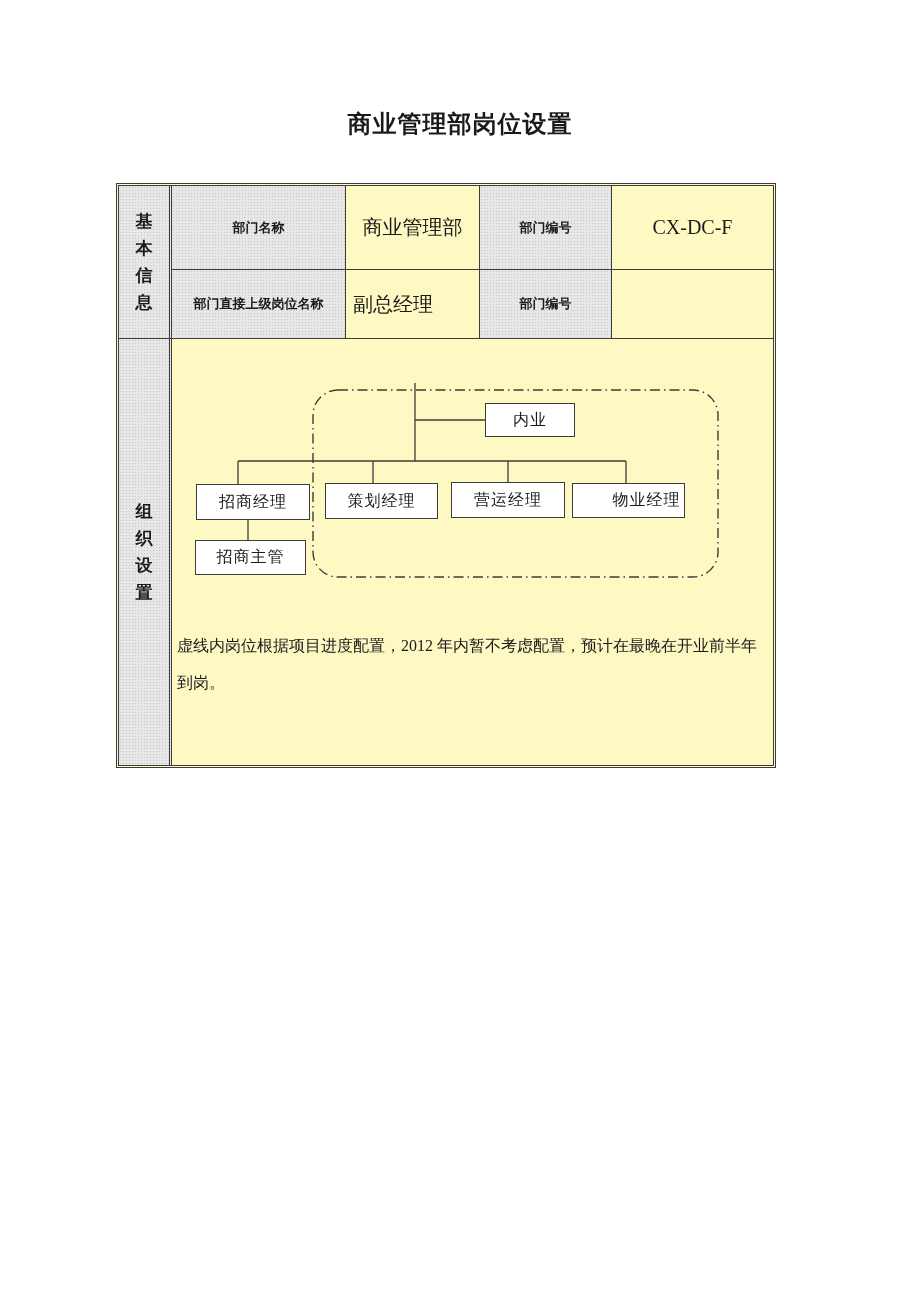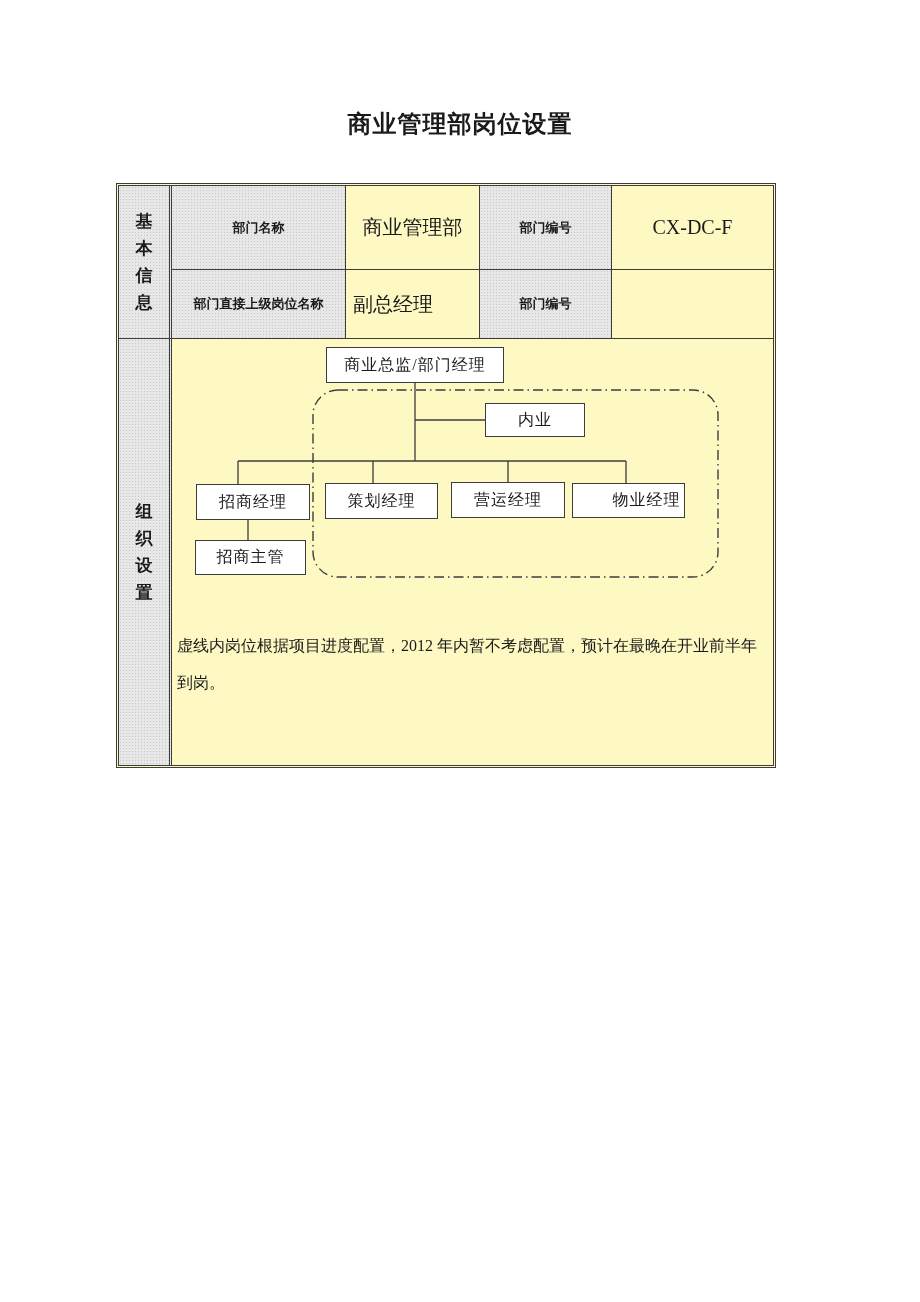--- a/index.html
+++ b/index.html
@@ -85,21 +85,21 @@
   .node {
     position: absolute;
     background: #ffffff;
     border: 1.4px solid #3c3c3c;
     box-sizing: border-box;
     display: flex; align-items: center; justify-content: center;
     font-size: 16px;
     letter-spacing: 1px;
   }
   .n-director   { left: 154px; top: 8px;   width: 178px; height: 36px; }
-  .n-neiye      { left: 313px; top: 64px;  width: 100px; height: 34px; }
+  .n-neiye      { left: 313px; top: 64px;  width: 90px; height: 34px; }
   .n-zs-mgr     { left: 24px;  top: 145px; width: 114px; height: 36px; }
   .n-cehua      { left: 153px; top: 144px; width: 113px; height: 36px; }
   .n-yingyun    { left: 279px; top: 143px; width: 114px; height: 36px; }
   .n-wuye       { left: 400px; top: 144px; width: 113px; height: 35px; padding-left: 36px; }
   .n-zs-sup     { left: 23px;  top: 201px; width: 111px; height: 35px; }
   .note {
     position: absolute;
     left: 5px; top: 288px;
     width: 592px;
     font-size: 16px;
@@ -161,23 +161,20 @@
         <line x1="66" y1="122" x2="454" y2="122" stroke="#3c3c3c" stroke-width="1.3"></line>
 
         <line x1="66" y1="122" x2="66" y2="145" stroke="#3c3c3c" stroke-width="1.3"></line>
         <line x1="201" y1="122" x2="201" y2="144" stroke="#3c3c3c" stroke-width="1.3"></line>
         <line x1="336" y1="122" x2="336" y2="143" stroke="#3c3c3c" stroke-width="1.3"></line>
         <line x1="454" y1="122" x2="454" y2="144" stroke="#3c3c3c" stroke-width="1.3"></line>
 
         <line x1="76" y1="181" x2="76" y2="201" stroke="#3c3c3c" stroke-width="1.3"></line>
       </svg>
 
-      <div class="node n-director">
-        <span>商业总监/部门经理</span>
-      </div>
       <div class="node n-neiye">
         <span>内业</span>
       </div>
       <div class="node n-zs-mgr">
         <span>招商经理</span>
       </div>
       <div class="node n-cehua">
         <span>策划经理</span>
       </div>
       <div class="node n-yingyun">

